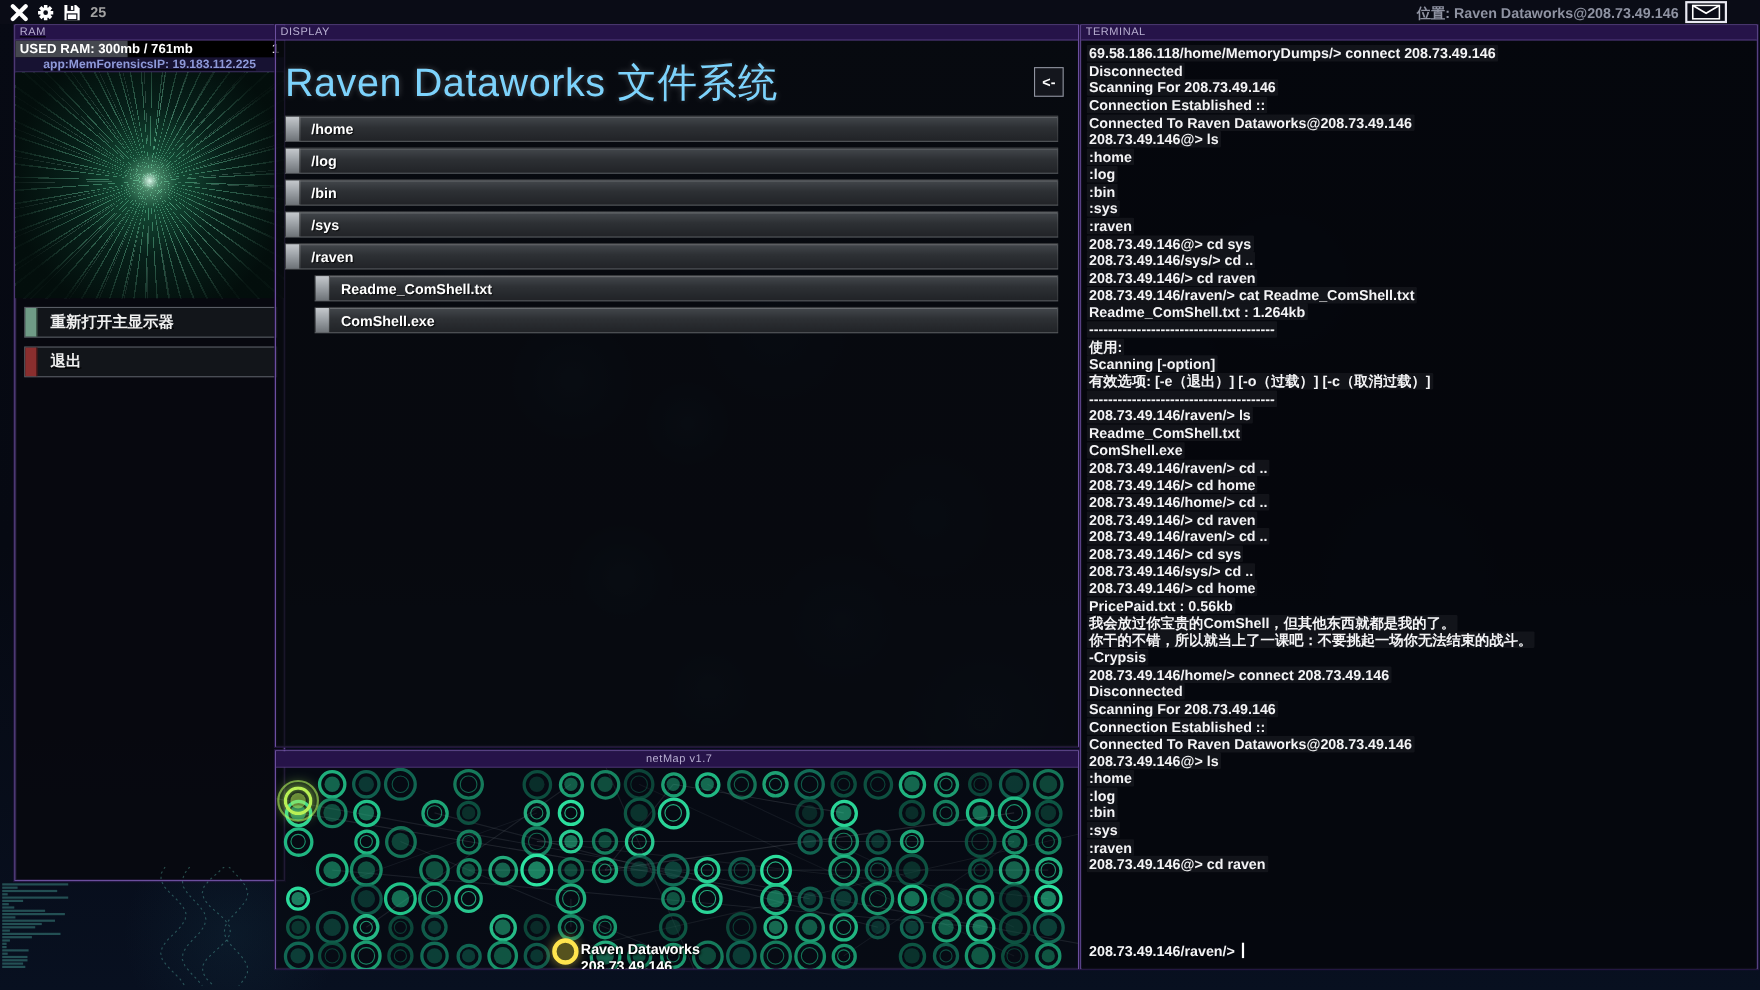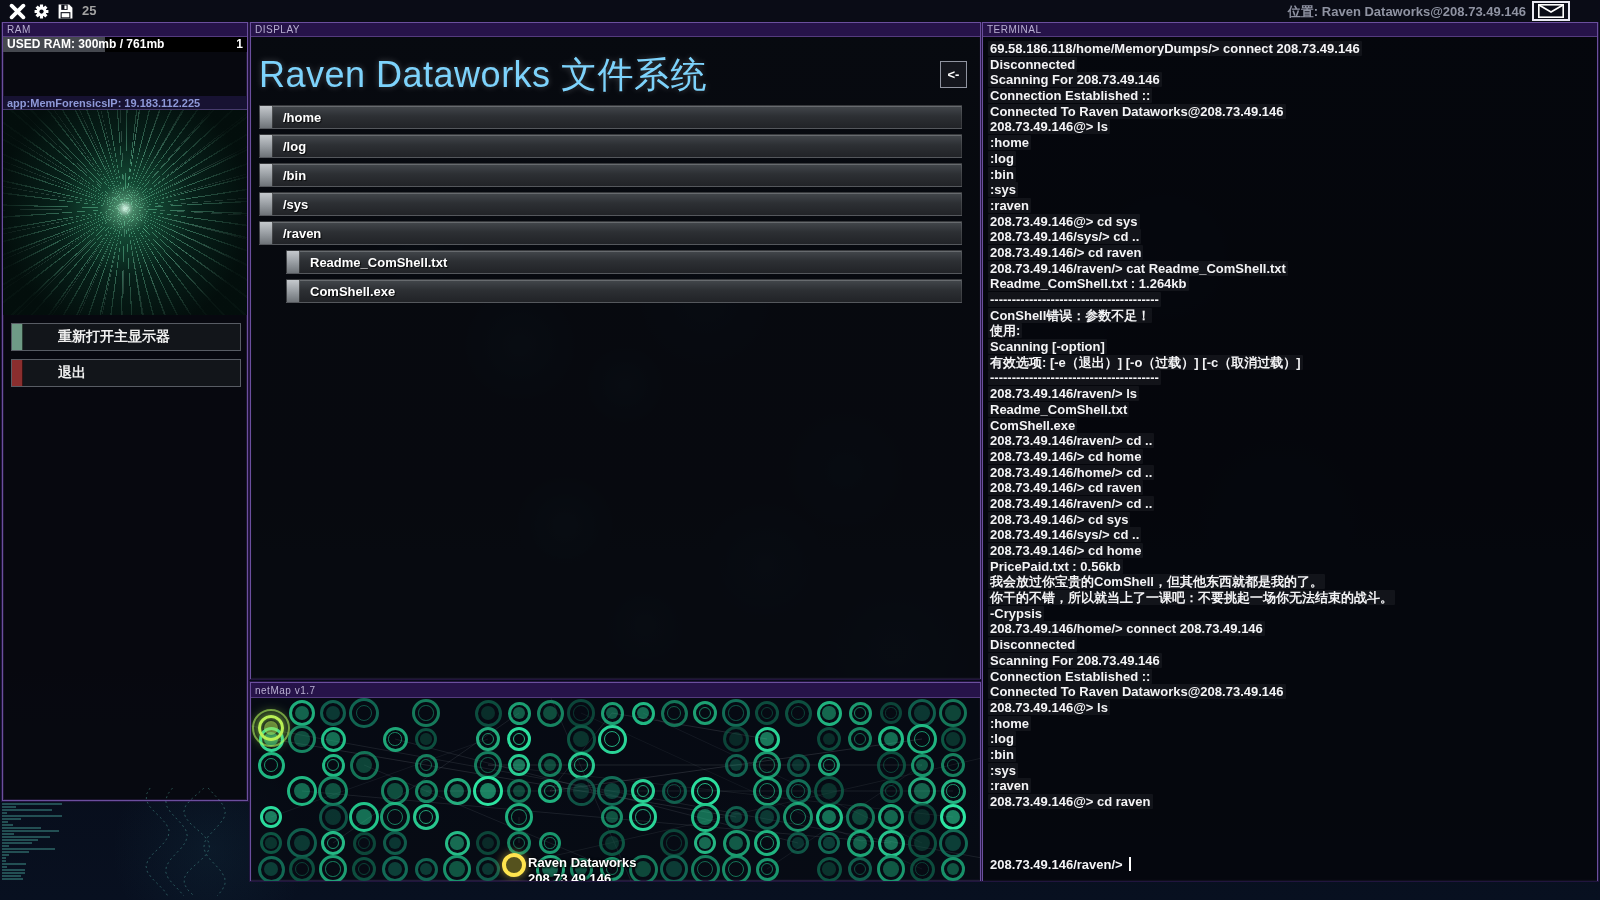--- a/index.html
+++ b/index.html
@@ -30,36 +30,36 @@
   .loc { position:absolute; right:74px; top:3px; color:#8f93a2; font-size:13px; font-weight:bold; white-space:nowrap; }
   .mailbox { position:absolute; right:30px; top:1px; width:38px; height:20px; background:#0b0d18;
     border:2px solid #e9e9f2; display:flex; align-items:center; justify-content:center; }
 
   
   .panel { position:absolute; border:1px solid #6b4f9e; box-shadow:0 0 0 1px rgba(40,22,70,0.8), inset 0 0 0 1px rgba(90,60,140,0.25); }
   .phead { height:14px; background:#261349; color:#b9b0d2; font-size:10px; line-height:14px;
     padding-left:4px; letter-spacing:0.5px; border-bottom:1px solid rgba(130,100,180,0.5); }
 
   
-  #leftPanel { left:2px; top:22px; width:246px; height:779px; background:rgba(8,9,15,0.92); }
+  #leftPanel { left:13px; top:22px; width:246px; height:779px; background:rgba(8,9,15,0.92);text-decoration:underline; }
   .ram-bar { position:relative; height:15px; background:#000; }
   .ram-fill { position:absolute; left:0; top:0; height:100%; background:#45484f; }
   .ram-text { position:absolute; left:4px; top:0; line-height:15px; color:#fff; font-size:12px; font-weight:bold; }
   .ram-count { position:absolute; right:4px; top:0; line-height:15px; color:#fff; font-size:12px; font-weight:bold; }
-  .app-row { height:14px; background:#171232; display:flex; justify-content:flex-start; padding:0 4px;
-    border-bottom:1px solid rgba(160,140,220,0.35);margin-top:44px; }
+  .app-row { height:14px; background:#171232; display:flex; justify-content:center; padding:0 4px;
+    border-bottom:1px solid rgba(160,140,220,0.35); }
   .app-row span { color:#8e99d8; font-size:11px; font-weight:bold; line-height:14px; }
   .viz { height:205px; background:
       radial-gradient(circle at 50% 48%, rgba(225,255,240,0.95) 0%, rgba(130,235,180,0.55) 5%,
         rgba(45,165,115,0.38) 16%, rgba(12,62,48,0.35) 42%, rgba(3,14,12,0.95) 78%),
       repeating-conic-gradient(from 8deg at 50% 48%, rgba(150,255,205,0.45) 0deg 0.7deg, rgba(0,0,0,0) 0.7deg 5.6deg),
       repeating-conic-gradient(from 93deg at 50% 48%, rgba(210,255,235,0.30) 0deg 0.4deg, rgba(0,0,0,0) 0.4deg 11deg),
       #04100d; }
   .hbtn { display:flex; align-items:center; width:230px; height:28px; margin:8px 8px 0 8px;
-    background:rgba(20,23,28,0.88); border:1px solid #585c64; cursor:pointer;gap:23px; }
+    background:rgba(20,23,28,0.88); border:1px solid #585c64; cursor:pointer; }
   .hbtn:first-of-type { margin-top:1px; }
   .hbtn .accent { width:11px; height:100%; border-right:1px solid rgba(0,0,0,0.6); }
   .hbtn .blabel { padding-left:12px; color:#f0f0f0; font-size:14px; font-weight:bold; }
 
   
   #displayPanel { left:250px; top:22px; width:731px; height:657px; }
   .display-body { position:relative; height:642px; background:rgba(8,10,15,0.80); }
   .dtitle { position:absolute; left:8px; top:14px; color:#7dd3fc; font-size:36px; font-weight:normal;
     letter-spacing:0.5px; text-shadow:0 0 6px rgba(255,255,255,0.25); }
   .backbtn { position:absolute; right:13px; top:24px; width:27px; height:27px; background:#14161d;
@@ -69,21 +69,21 @@
   .frow { position:relative; height:24px; margin-bottom:5px; display:flex; align-items:center;
     background:linear-gradient(180deg,#43474c 0%, #2d3034 45%, #212327 100%);
     border:1px solid rgba(255,255,255,0.10); box-shadow:inset 0 1px 0 rgba(255,255,255,0.20); cursor:pointer; }
   .frow .tab { width:13px; height:100%; background:linear-gradient(180deg,#c5c9cd 0%, #9ea3a8 45%, #6e7378 100%);
     border-right:1px solid rgba(0,0,0,0.55); }
   .frow .flabel { padding-left:10px; color:#fff; font-size:13px; font-weight:bold;
     text-shadow:1px 1px 1px rgba(0,0,0,0.8); }
   .frow.indent { margin-left:27px; width:676px; }
 
   
-  #netmapPanel { left:250px; top:682px; width:731px; height:199px; }
+  #netmapPanel { left:250px; top:682px; width:731px; height:199px;text-align:center; }
   #netmapPanel .phead { height:15px; line-height:15px; }
   .nm-body { position:relative; height:183px; background:rgba(7,10,16,0.72); overflow:hidden; }
   .node { position:absolute; border-radius:50%; border-style:solid; cursor:pointer; }
   .node .inner { position:absolute; left:15%; top:15%; width:70%; height:70%; border-radius:50%; }
   .node.disc .inner { background:currentColor; opacity:0.55; }
   .node.ring .inner { border:1.5px solid currentColor; opacity:0.8; }
   .node.player { border-color:#b8f055 !important; color:#b8f055;
     box-shadow:0 0 14px rgba(180,255,90,0.85), inset 0 0 6px rgba(180,255,90,0.6); }
   .node.player::before { content:""; position:absolute; left:-9px; top:-9px; right:-9px; bottom:-9px;
     border-radius:50%; border:2px solid rgba(185,255,95,0.55); }
@@ -666,21 +666,20 @@
         <div class="term-line"><span class="strip">:log</span></div>
         <div class="term-line"><span class="strip">:bin</span></div>
         <div class="term-line"><span class="strip">:sys</span></div>
         <div class="term-line"><span class="strip">:raven</span></div>
         <div class="term-line"><span class="strip">208.73.49.146@&gt; cd sys</span></div>
         <div class="term-line"><span class="strip">208.73.49.146/sys/&gt; cd ..</span></div>
         <div class="term-line"><span class="strip">208.73.49.146/&gt; cd raven</span></div>
         <div class="term-line"><span class="strip">208.73.49.146/raven/&gt; cat Readme_ComShell.txt</span></div>
         <div class="term-line"><span class="strip">Readme_ComShell.txt : 1.264kb</span></div>
         <div class="term-line"><span class="strip">---------------------------------------</span></div>
-        <div class="term-line"><span class="strip">ConShell错误：参数不足！</span></div>
         <div class="term-line"><span class="strip">使用:</span></div>
         <div class="term-line"><span class="strip">Scanning [-option]</span></div>
         <div class="term-line"><span class="strip">有效选项: [-e（退出）] [-o（过载）] [-c（取消过载）]</span></div>
         <div class="term-line"><span class="strip">---------------------------------------</span></div>
         <div class="term-line"><span class="strip">208.73.49.146/raven/&gt; ls</span></div>
         <div class="term-line"><span class="strip">Readme_ComShell.txt</span></div>
         <div class="term-line"><span class="strip">ComShell.exe</span></div>
         <div class="term-line"><span class="strip">208.73.49.146/raven/&gt; cd ..</span></div>
         <div class="term-line"><span class="strip">208.73.49.146/&gt; cd home</span></div>
         <div class="term-line"><span class="strip">208.73.49.146/home/&gt; cd ..</span></div>

